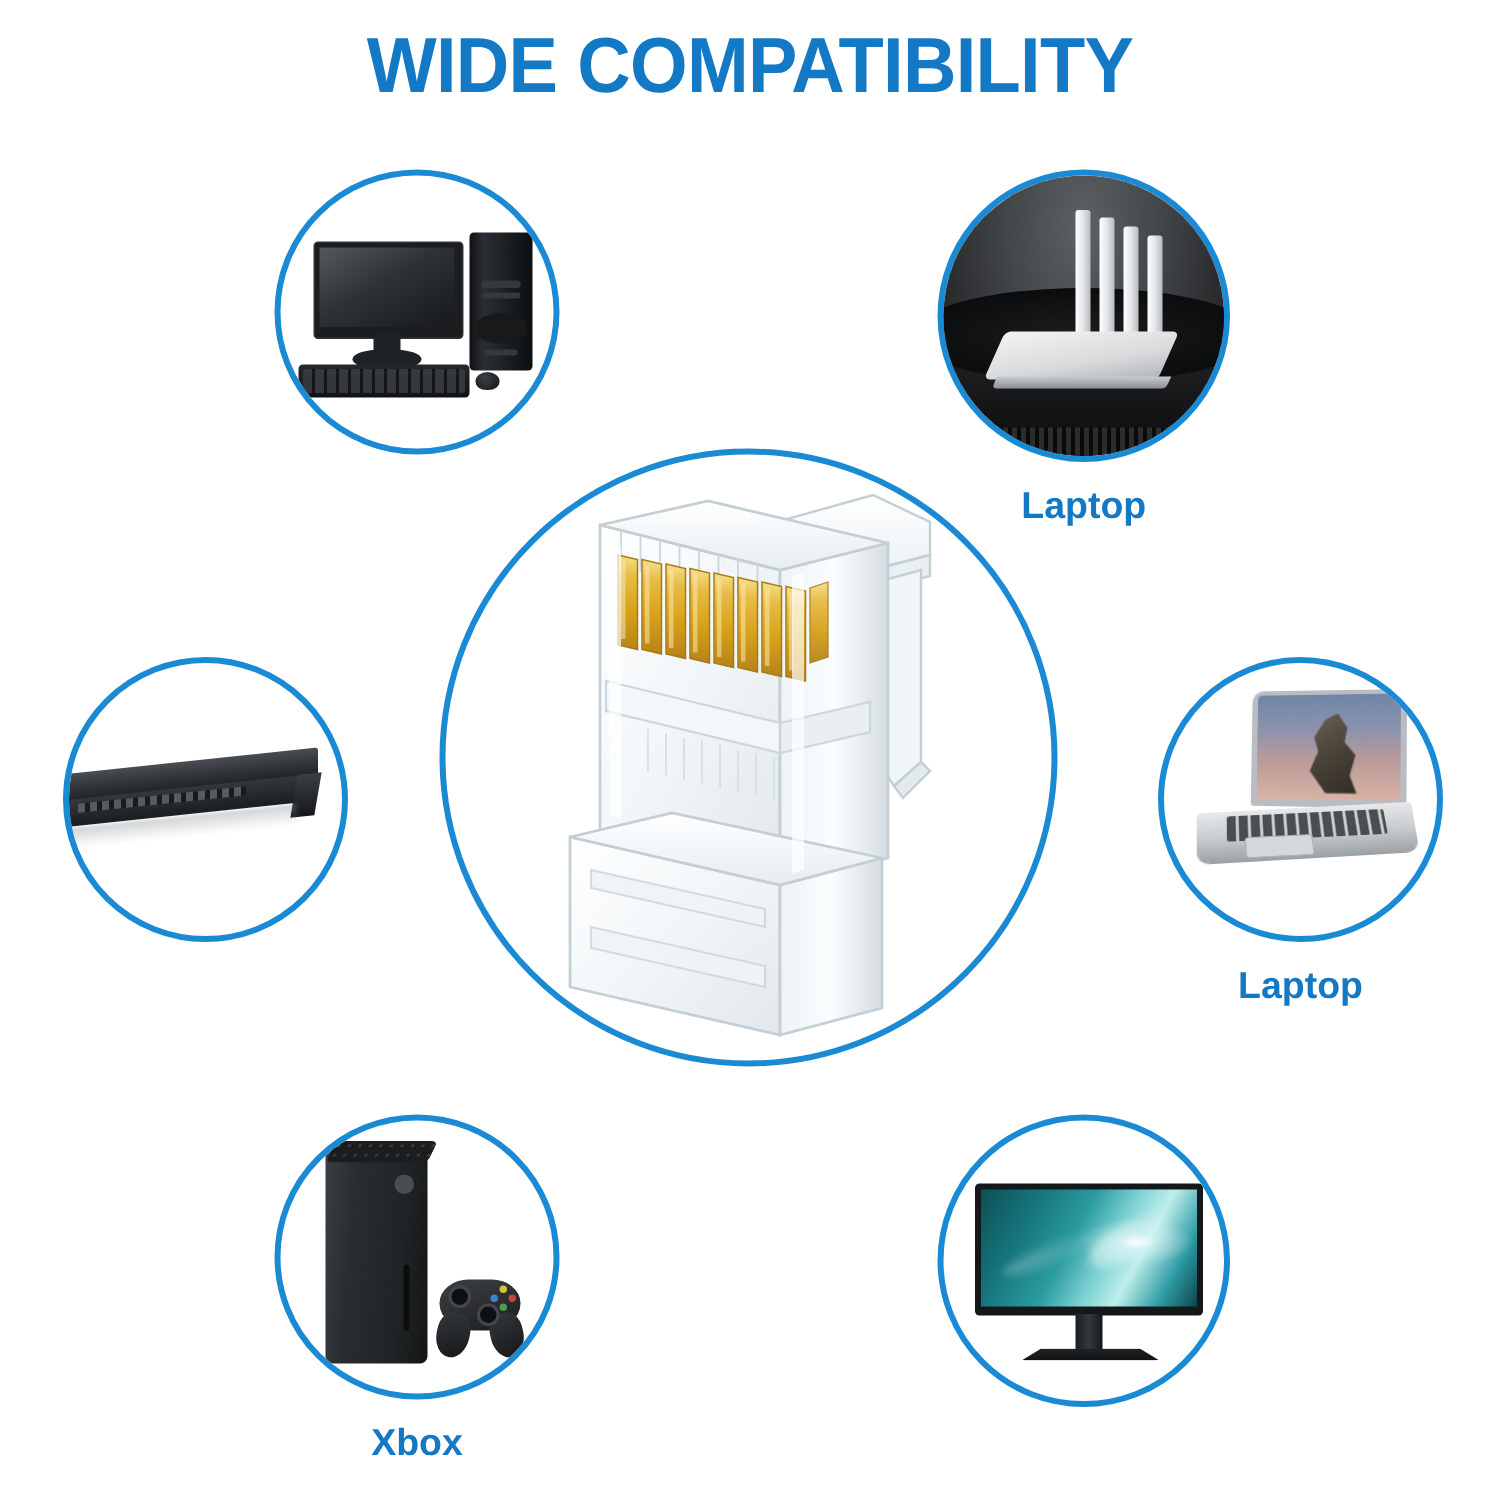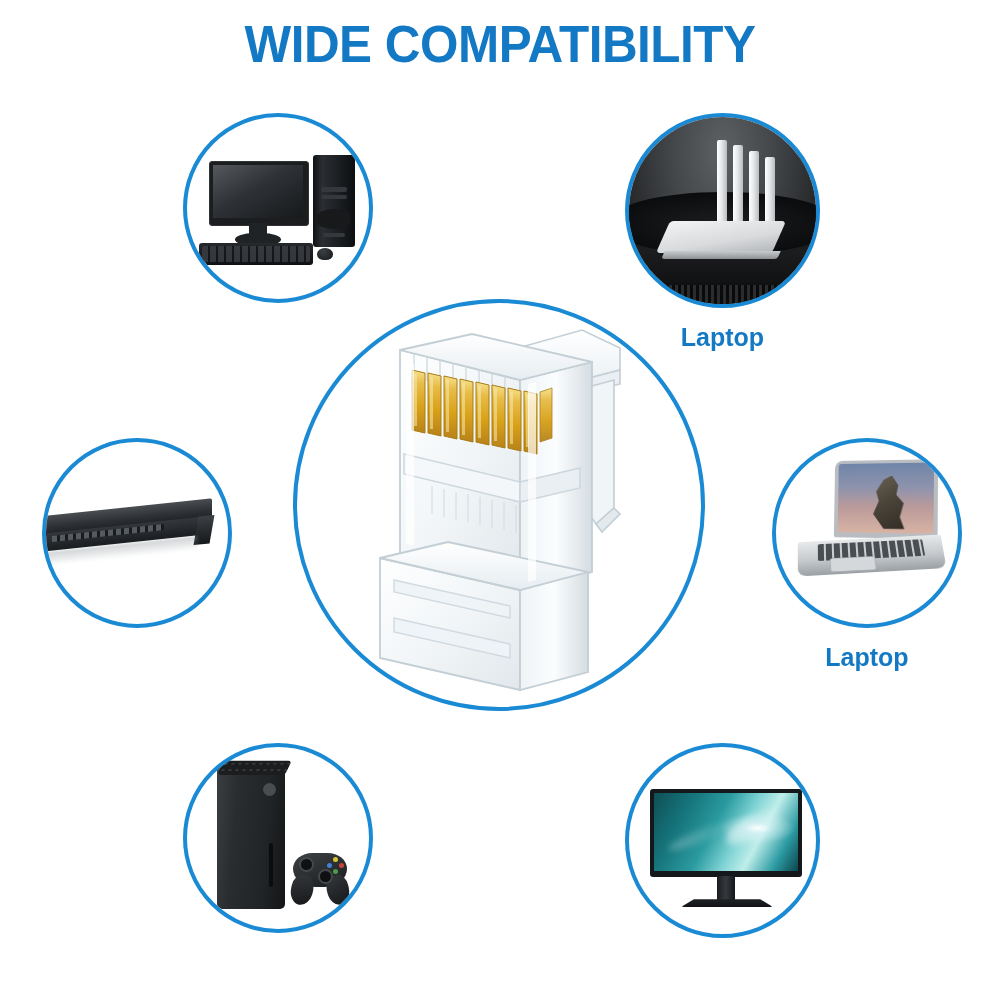--- a/index.html
+++ b/index.html
@@ -249,20 +249,21 @@
         <div class="xb-grip" style="left:104px;top:128px;width:22px;height:30px;transform:rotate(12deg);"></div>
         <div class="xb-grip" style="left:140px;top:128px;width:22px;height:30px;transform:rotate(-12deg);"></div>
         <div class="xb-stick" style="left:112px;top:110px;width:11px;height:11px;"></div>
         <div class="xb-stick" style="left:131px;top:122px;width:11px;height:11px;"></div>
         <div class="xb-abxy" style="left:146px;top:110px;width:5px;height:5px;background:#d6c33a;"></div>
         <div class="xb-abxy" style="left:152px;top:116px;width:5px;height:5px;background:#c4453c;"></div>
         <div class="xb-abxy" style="left:140px;top:116px;width:5px;height:5px;background:#3f7fd4;"></div>
         <div class="xb-abxy" style="left:146px;top:122px;width:5px;height:5px;background:#4c9b4c;"></div>
       </div>
     </div>
+    <div class="label" style="top:205px;">Xbox</div>
   </div>
 
   <div class="node" style="left:625px;top:743px;width:195px;height:248px;">
     <div class="circle" style="left:0;top:0;width:195px;height:195px;">
       <div class="art">
         <div class="tv-frame" style="left:21px;top:42px;width:152px;height:88px;"></div>
         <div class="tv-screen" style="left:25px;top:46px;width:144px;height:78px;">
           <div class="tv-wisp" style="left:48%;top:28%;width:44%;height:30%;transform:rotate(-28deg);"></div>
           <div class="tv-wisp" style="left:8%;top:46%;width:52%;height:16%;transform:rotate(-22deg);opacity:.5;"></div>
         </div>

